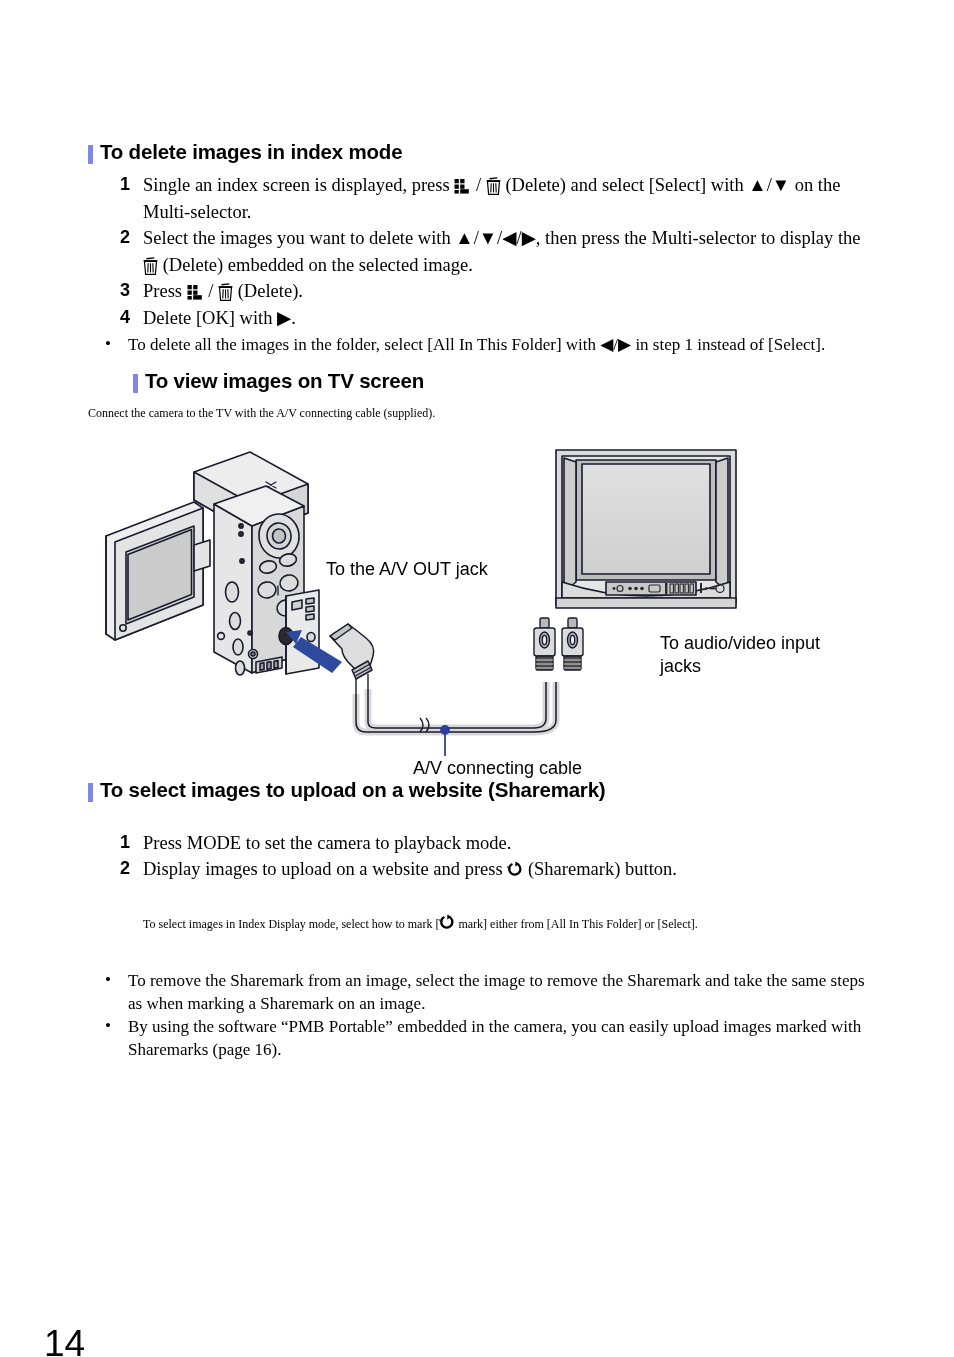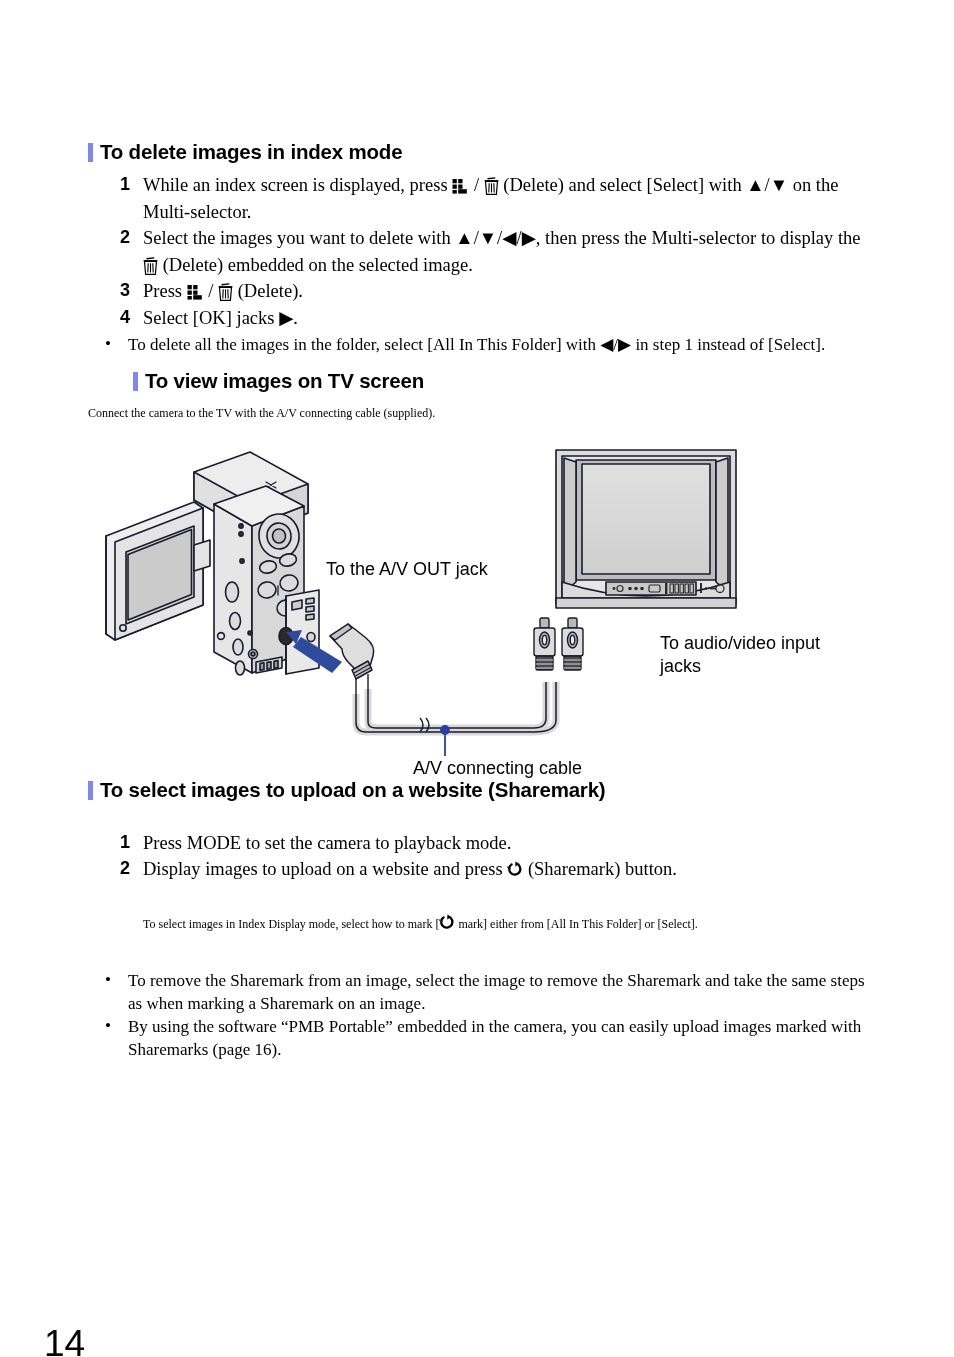--- a/index.html
+++ b/index.html
@@ -25,21 +25,21 @@
 
   
   .section-head {
     position: absolute;
     font-family: "Liberation Sans", sans-serif;
     font-weight: bold;
     font-size: 20.5px;
     letter-spacing: -0.2px;
     white-space: nowrap;
     display: flex;
-    align-items: center;
+    align-items: flex-end;
   }
   .accent-bar {
     display: inline-block;
     width: 5px;
     height: 19px;
     background: #8187e8;
     margin-right: 7px;
     flex: none;
   }
 
@@ -124,21 +124,21 @@
 
 <div class="page">
 
   <div class="section-head" style="left:88px; top:140px;">
     <span class="accent-bar"></span>
     <span>To delete images in index mode</span>
   </div>
 
   <div class="step" style="left:120px; top:172px; width:760px;">
     <span class="step-num">1</span>
-    <span class="step-body"><span>While an index screen is displayed, press </span><span class="icon-inline icon-index">
+    <span class="step-body"><span>Single an index screen is displayed, press </span><span class="icon-inline icon-index">
         <svg viewBox="0 0 17 16" width="17" height="16">
           <rect x="0.5" y="1" width="4.3" height="4.3" fill="#000"></rect>
           <rect x="6.2" y="1" width="4.3" height="4.3" fill="#000"></rect>
           <rect x="0.5" y="6.5" width="4.3" height="4.3" fill="#000"></rect>
           <rect x="6.2" y="6.5" width="4.3" height="4.3" fill="#000"></rect>
           <rect x="0.5" y="12" width="4.3" height="3.6" fill="#000"></rect>
           <rect x="6.2" y="11.2" width="8.6" height="4.4" fill="#000"></rect>
         </svg></span><span> / </span><span class="icon-inline icon-trash">
         <svg viewBox="0 0 15 18" width="15" height="18">
           <path d="M1.5 4.4 L13.5 4.4 L12.4 17.3 L2.6 17.3 Z" fill="none" stroke="#000" stroke-width="1.2"></path>
@@ -179,21 +179,21 @@
           <line x1="5.2" y1="6.3" x2="4.8" y2="15.5" stroke="#000" stroke-width="1.1"></line>
           <line x1="7.5" y1="6.3" x2="7.5" y2="15.5" stroke="#000" stroke-width="1.1"></line>
           <line x1="9.8" y1="6.3" x2="10.2" y2="15.5" stroke="#000" stroke-width="1.1"></line>
           <path d="M0.6 3.1 L14.4 3.1 L14.4 4.4 L0.6 4.4 Z" fill="#000"></path>
           <path d="M3.4 1.0 L11.2 0.2 L11.4 1.6 L3.6 2.4 Z" fill="#000"></path>
         </svg></span><span> (Delete).</span></span>
   </div>
 
   <div class="step" style="left:120px; top:305px; width:760px;">
     <span class="step-num">4</span>
-    <span class="step-body">Select [OK] jacks ▶.</span>
+    <span class="step-body">Delete [OK] with ▶.</span>
   </div>
 
   <div class="bullet" style="left:105px; top:333px; width:790px;">
     <span class="bullet-dot">•</span>
     <span class="bullet-body">To delete all the images in the folder, select [All In This Folder] with ◀/▶ in step 1 instead of [Select].</span>
   </div>
 
   <div class="section-head" style="left:88px; top:369px;padding-left:45px;">
     <span class="accent-bar"></span>
     <span>To view images on TV screen</span>

